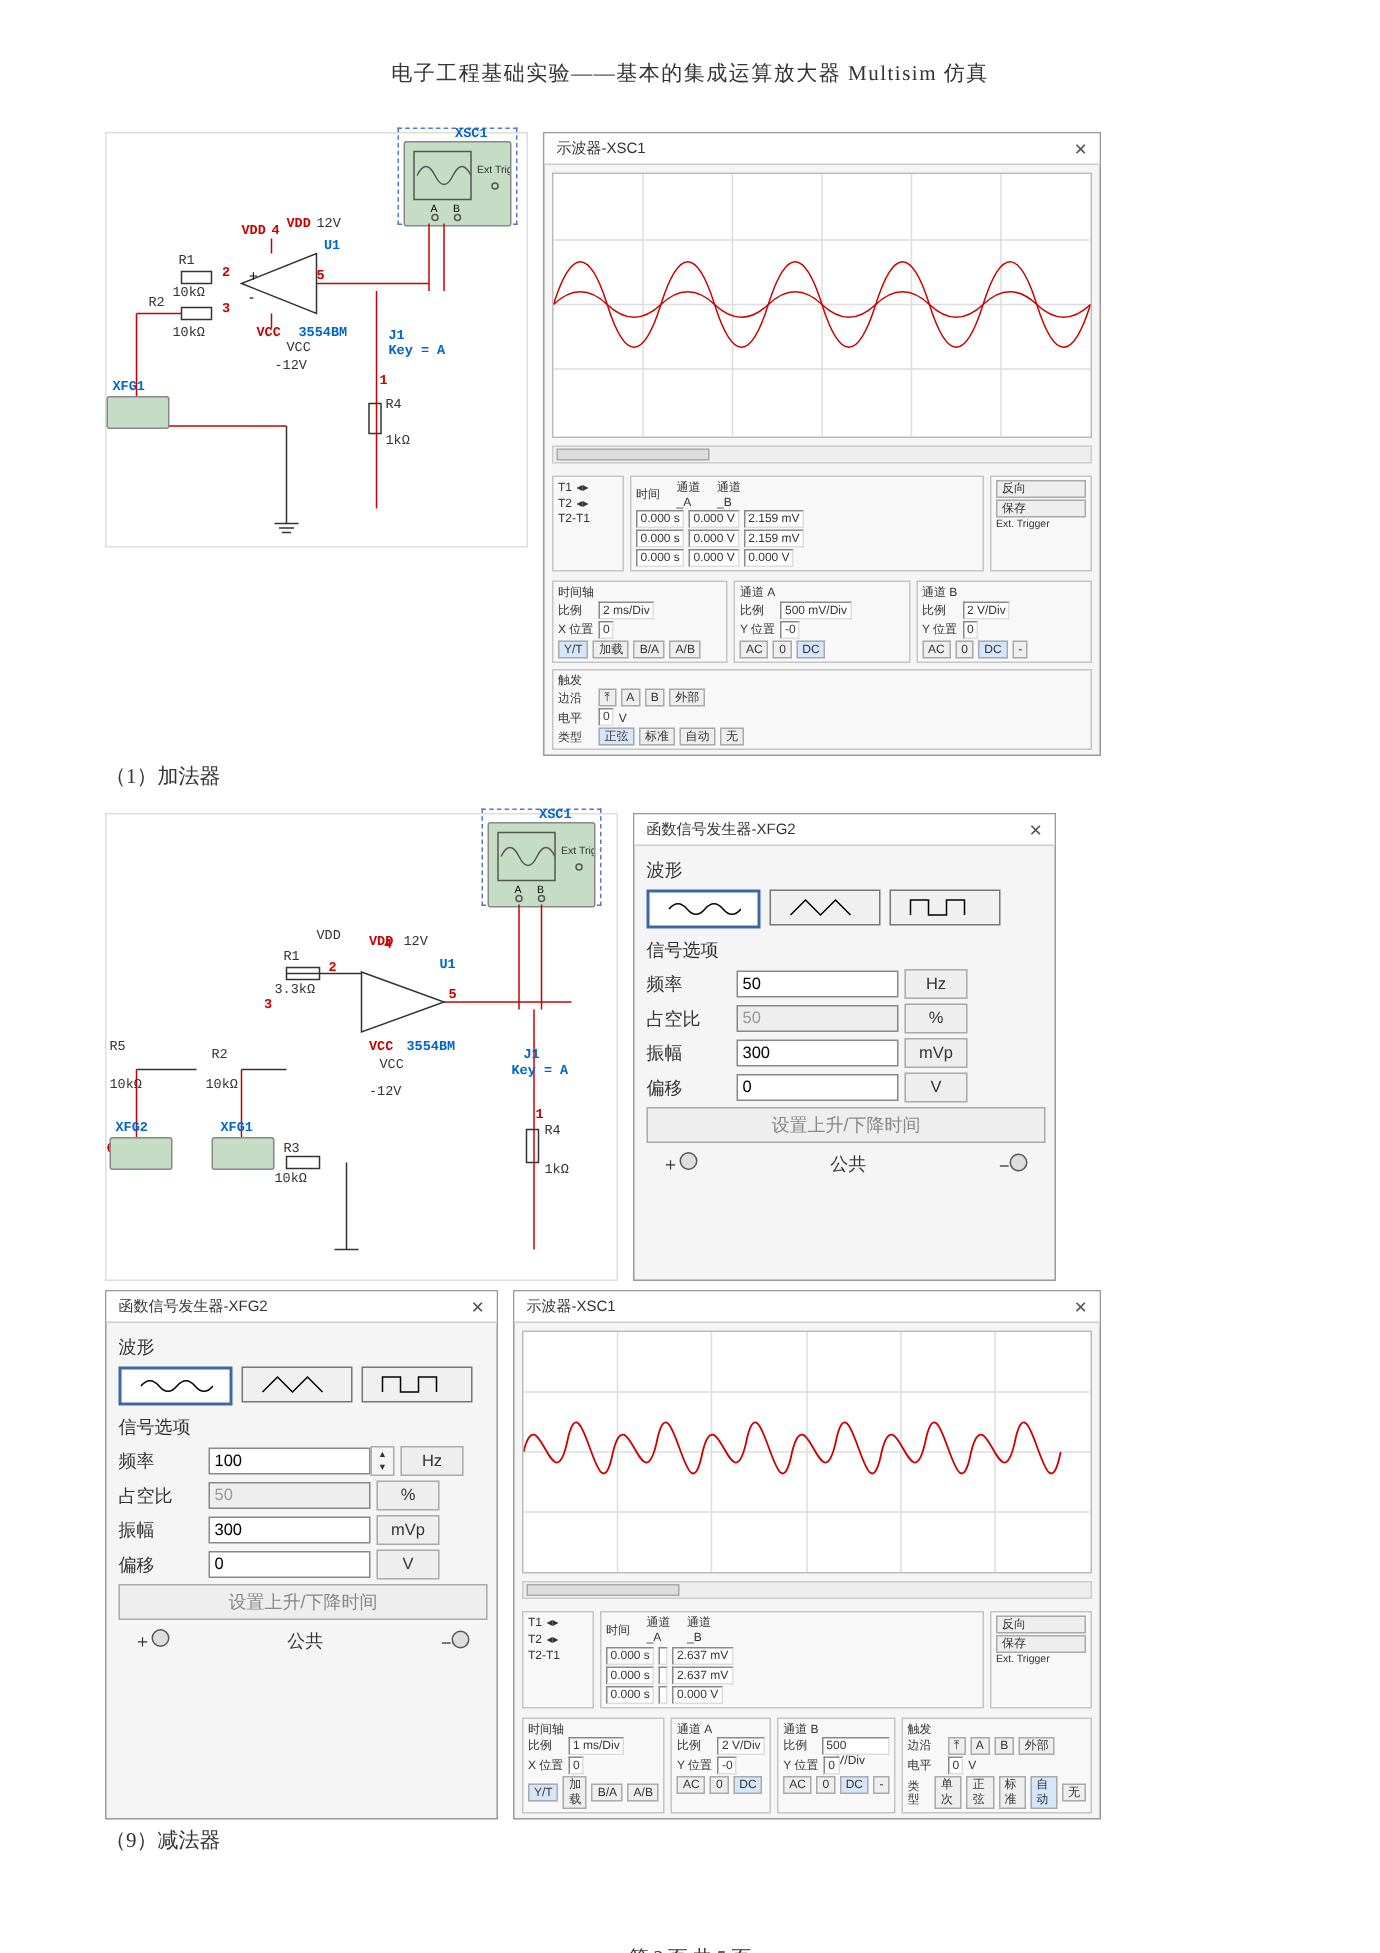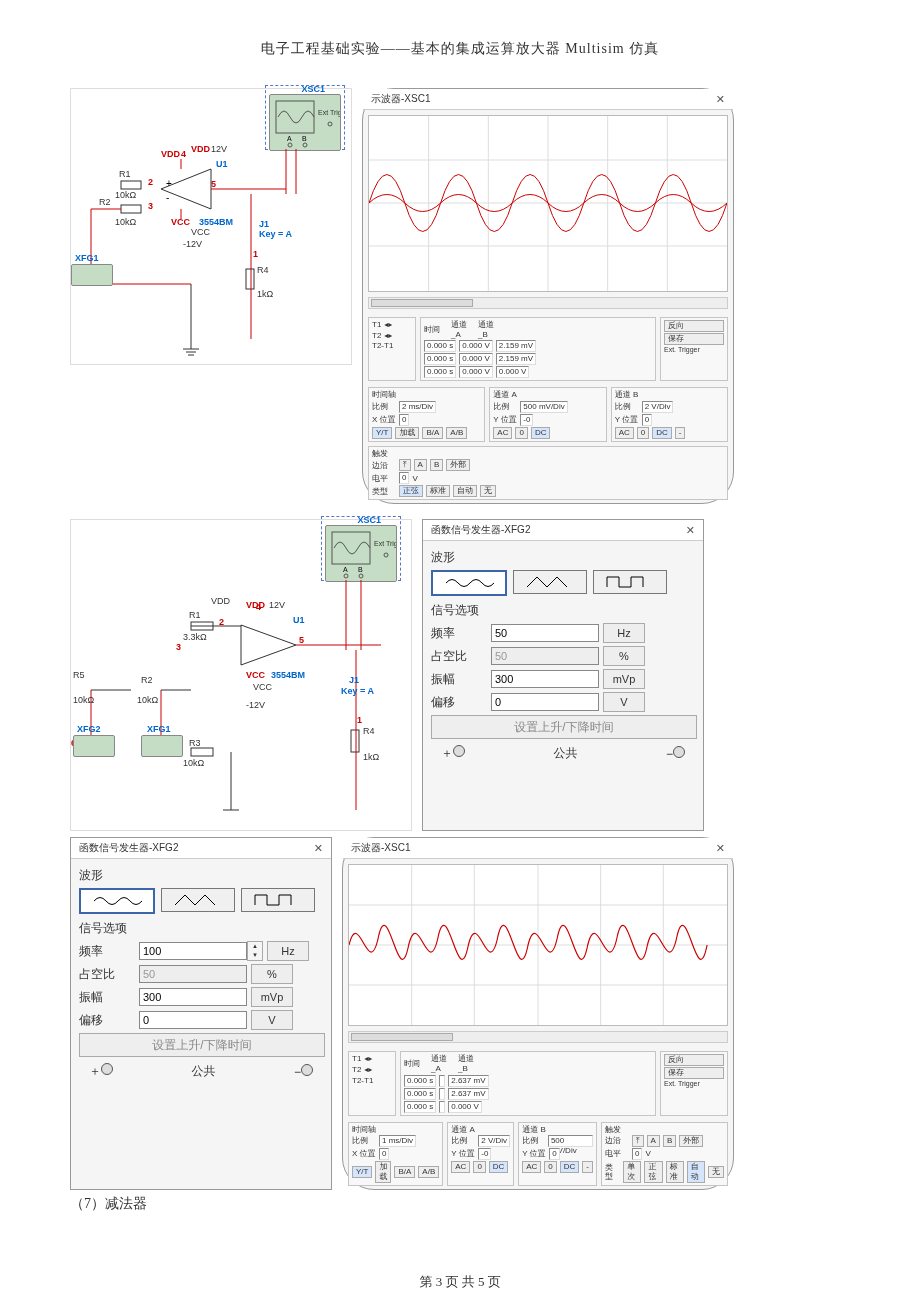--- a/index.html
+++ b/index.html
@@ -32,21 +32,21 @@
   
   .schematic {
     border: 1px solid #ddd;
     width: 280px;
     height: 275px;
     position: relative;
     background: #fff;
     font-family: sans-serif;
     font-size: 9px;
   }
-  .schematic .lbl { position: absolute; white-space: nowrap; }
+  .schematic .lbl { position: absolute; white-space: nowrap; font-family: Liberation Mono, monospace; }
   .red { color: #c00; font-weight: bold; }
   .blue { color: #0066cc; font-weight: bold; }
   .schematic svg { position:absolute; top:0; left:0; }
   .xsc-box {
     position:absolute; width:70px; height:55px;
     background:#c5ddc5; border:1px solid #888;
     border-radius:2px; top:0; right:10px;
   }
   .xsc-outer {
     position:absolute; border:1px dashed #5577cc;
@@ -62,21 +62,21 @@
     background:#f5f5f5; border:1px solid #999;
     font-family: "Microsoft YaHei", sans-serif;
     font-size:10px;
   }
   .dlg .titlebar {
     background:#fff; border-bottom:1px solid #ccc;
     padding:3px 8px; display:flex; justify-content:space-between;
     align-items:center; font-size:10px;
   }
   .dlg .close-x { font-size:11px; color:#555; }
-  .scope { width:370px;border-radius:32px; }
+  .scope { width:370px; }
   .scope .screen {
     height:175px; background:#fff; border:1px solid #bbb;
     margin:5px; position:relative;
   }
   .scope .scroll {
     height:10px; background:#eee; border:1px solid #ccc;
     margin:0 5px 5px 5px; position:relative;
   }
   .scope .scroll::before {
     content:""; position:absolute; left:2px; top:1px;
@@ -340,20 +340,21 @@
               <span class="k">类型</span>
               <span class="btn sel">正弦</span>
               <span class="btn">标准</span>
               <span class="btn">自动</span>
               <span class="btn">无</span>
             </div>
         </div>
       </div>
     </div>
   </div>
+  <div class="section-label">（1）加法器</div>
 </div>
 
 <div class="section">
   <div class="sec2-top">
 
     <div class="schematic" style="width:340px; height:310px;">
       <div class="xsc-outer" style="right:10px;"></div>
       <div class="xsc-box" style="top:5px; right:14px;">
         <svg width="70" height="55">
           <rect x="6" y="6" width="38" height="32" fill="none" stroke="#555"></rect>
@@ -665,16 +666,16 @@
               <span class="btn">单次</span>
               <span class="btn">正弦</span>
               <span class="btn">标准</span>
               <span class="btn sel">自动</span>
               <span class="btn">无</span>
             </div>
         </div>
       </div>
     </div>
   </div>
-  <div class="section-label">（7）减法器</div>
+  <div class="section-label">（9）减法器</div>
 </div>
 
 <div class="footer-page">第 3 页 共 5 页</div>
 
 </body></html>

